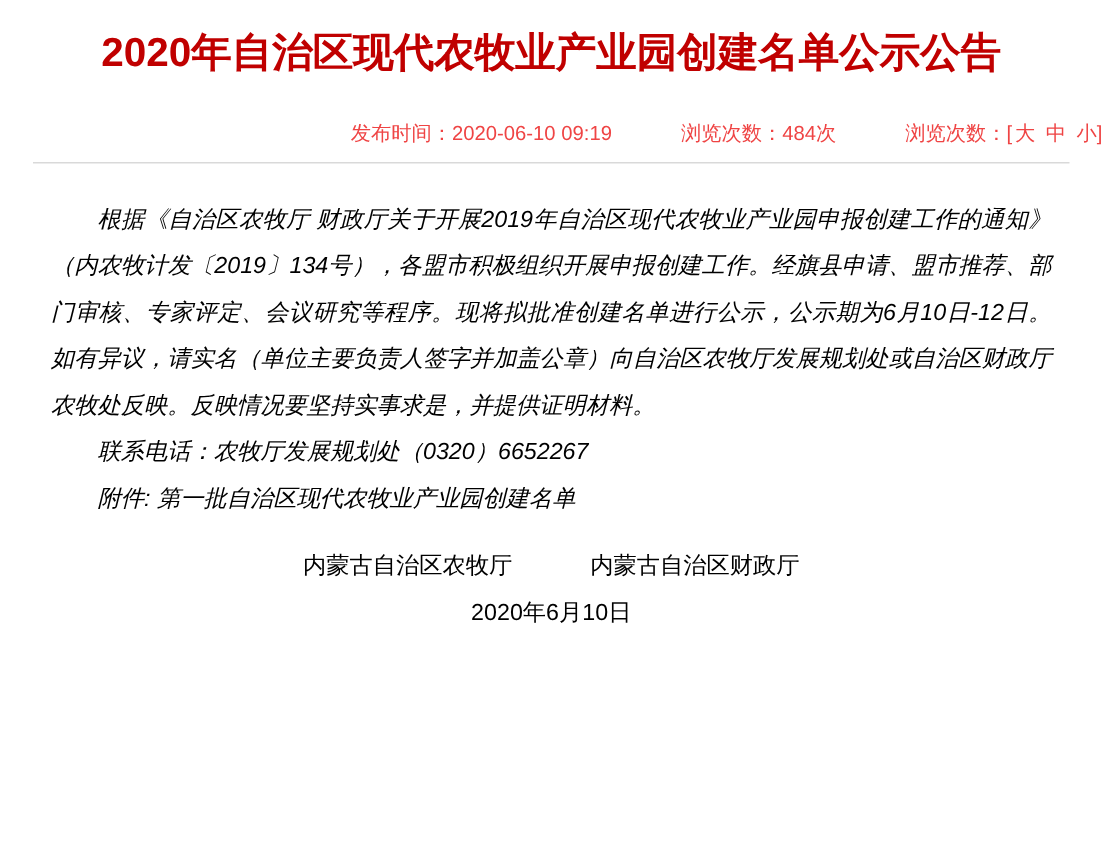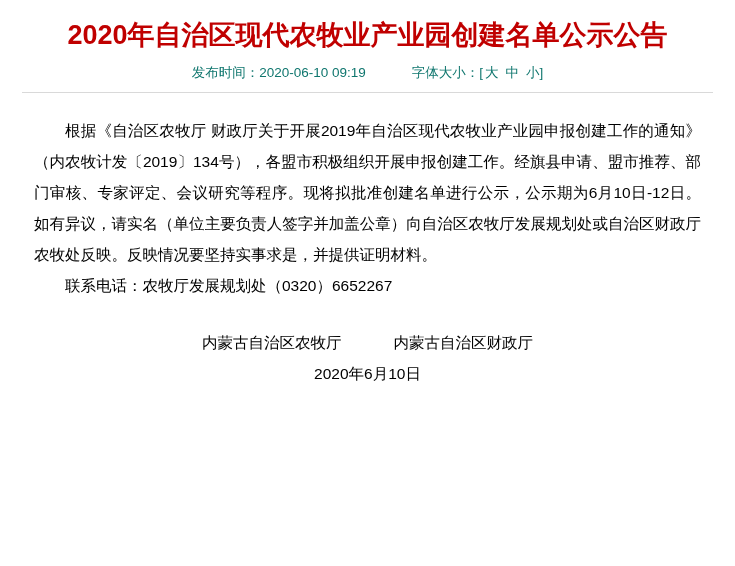--- a/index.html
+++ b/index.html
@@ -24,26 +24,26 @@
     color: #c00000;
     font-size: 27px;
     font-weight: bold;
     text-align: center;
     line-height: 42px;
     letter-spacing: 0px;
     padding: 14px 28px 0 28px;
     box-sizing: border-box;
   }
   .meta-row {
-    margin-top: 8px;
+    margin-top: 24px;
     display: flex;
-    justify-content: center;
+    justify-content: flex-end;
     align-items: center;
     font-size: 13.5px;
-    color: #0f766e;
+    color: #ef4444;
     gap: 46px;
     padding-bottom: 10px;
   }
   .meta-item {
     white-space: nowrap;
   }
   .font-sizes {
     display: inline-flex;
     gap: 7px;
     margin-left: 2px;
@@ -58,33 +58,34 @@
   .body-text {
     margin: 0 34px;
     padding-top: 22px;
     font-size: 15.5px;
     line-height: 31px;
     text-align: justify;
     text-justify: inter-ideograph;
   }
   .body-text p {
     margin: 0;
+    font-style: italic;
   }
   .indent2 {
     text-indent: 2em;
   }
   .contact-line {
     text-indent: 2em;
     white-space: pre;
   }
   .attach {
     text-indent: 2em;
   }
   .signature {
-    margin-top: 26px;
+    margin-top: 14px;
     text-align: center;
     font-size: 15.5px;
     line-height: 31px;
   }
   .sig-line span {
     display: inline-block;
   }
   .sig-gap {
     display: inline-block;
     width: 52px;
@@ -92,34 +93,36 @@
 </style>
 </head>
 <body>
 
 <div class="page">
 
   <div class="title">2020年自治区现代农牧业产业园创建名单公示公告</div>
 
   <div class="meta-row">
     <div class="meta-item">发布时间：2020-06-10 09:19</div>
+    <div class="meta-item">浏览次数：484次</div>
     <div class="meta-item">
-      <span>字体大小：[</span><span class="font-sizes">
+      <span>浏览次数：[</span><span class="font-sizes">
           <span class="fs-opt">大</span>
           <span class="fs-opt">中</span>
           <span class="fs-opt">小</span>
         </span><span class="br">]</span>
     </div>
   </div>
 
   <div class="divider"></div>
 
   <div class="body-text">
     <p class="indent2">根据《自治区农牧厅 财政厅关于开展2019年自治区现代农牧业产业园申报创建工作的通知》（内农牧计发〔2019〕134号），各盟市积极组织开展申报创建工作。经旗县申请、盟市推荐、部门审核、专家评定、会议研究等程序。现将拟批准创建名单进行公示，公示期为6月10日-12日。如有异议，请实名（单位主要负责人签字并加盖公章）向自治区农牧厅发展规划处或自治区财政厅农牧处反映。反映情况要坚持实事求是，并提供证明材料。</p>
     <p class="contact-line">联系电话：农牧厅发展规划处（0320）6652267</p>
+    <p class="attach">附件: 第一批自治区现代农牧业产业园创建名单</p>
   </div>
 
   <div class="signature">
     <div class="sig-line">
       <span>内蒙古自治区农牧厅</span><span class="sig-gap"></span><span>内蒙古自治区财政厅</span>
     </div>
     <div class="sig-line">2020年6月10日</div>
   </div>
 
 </div>

